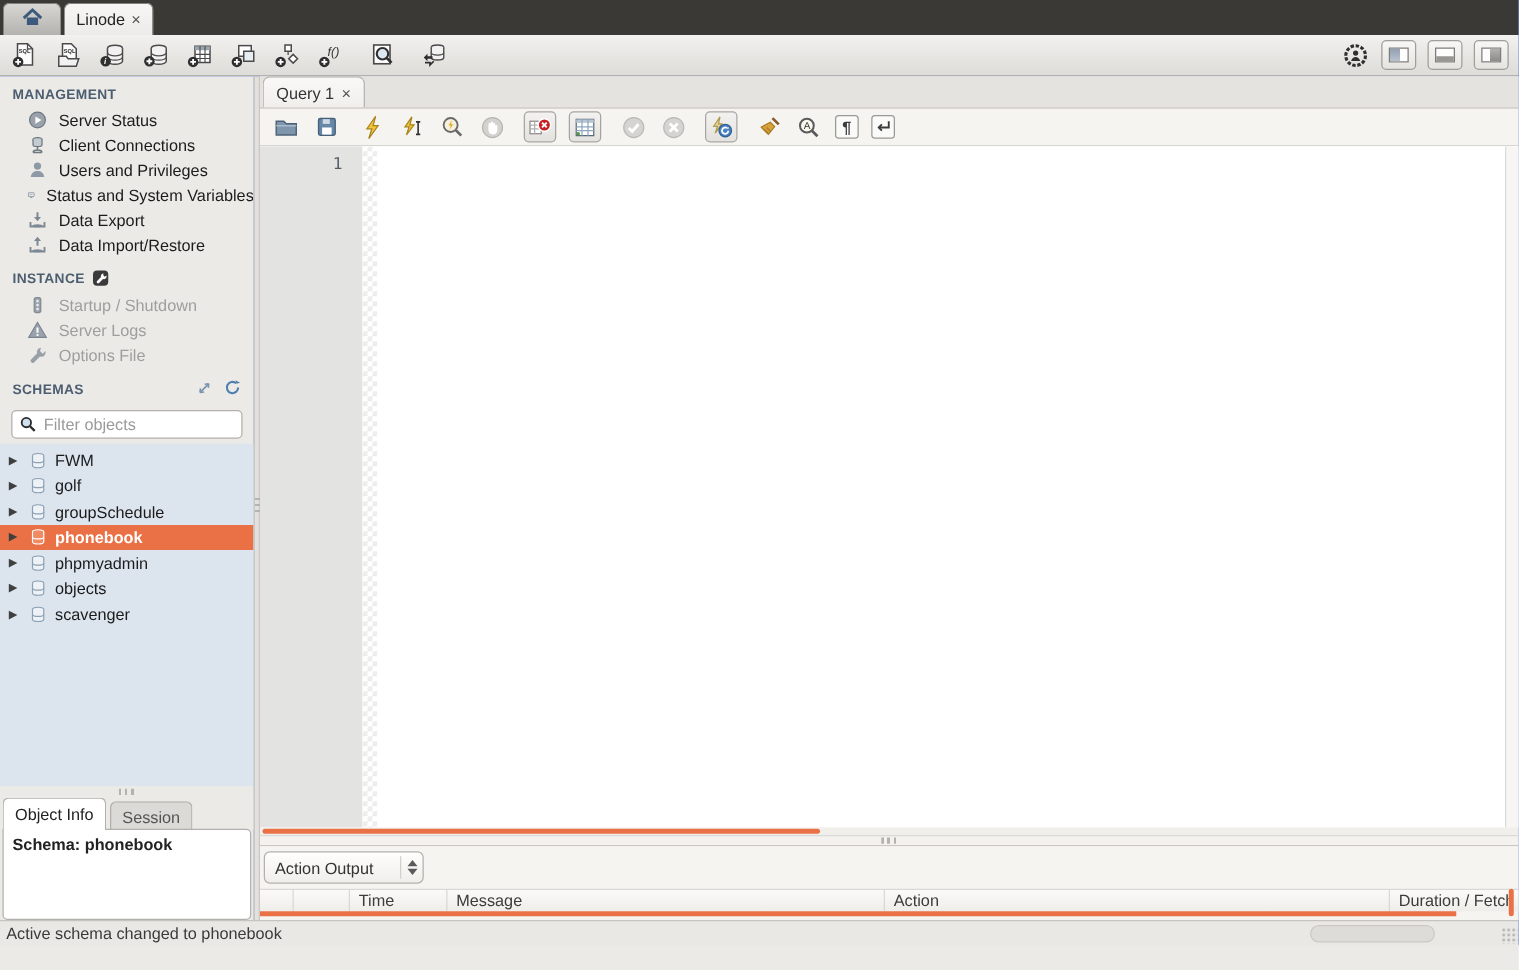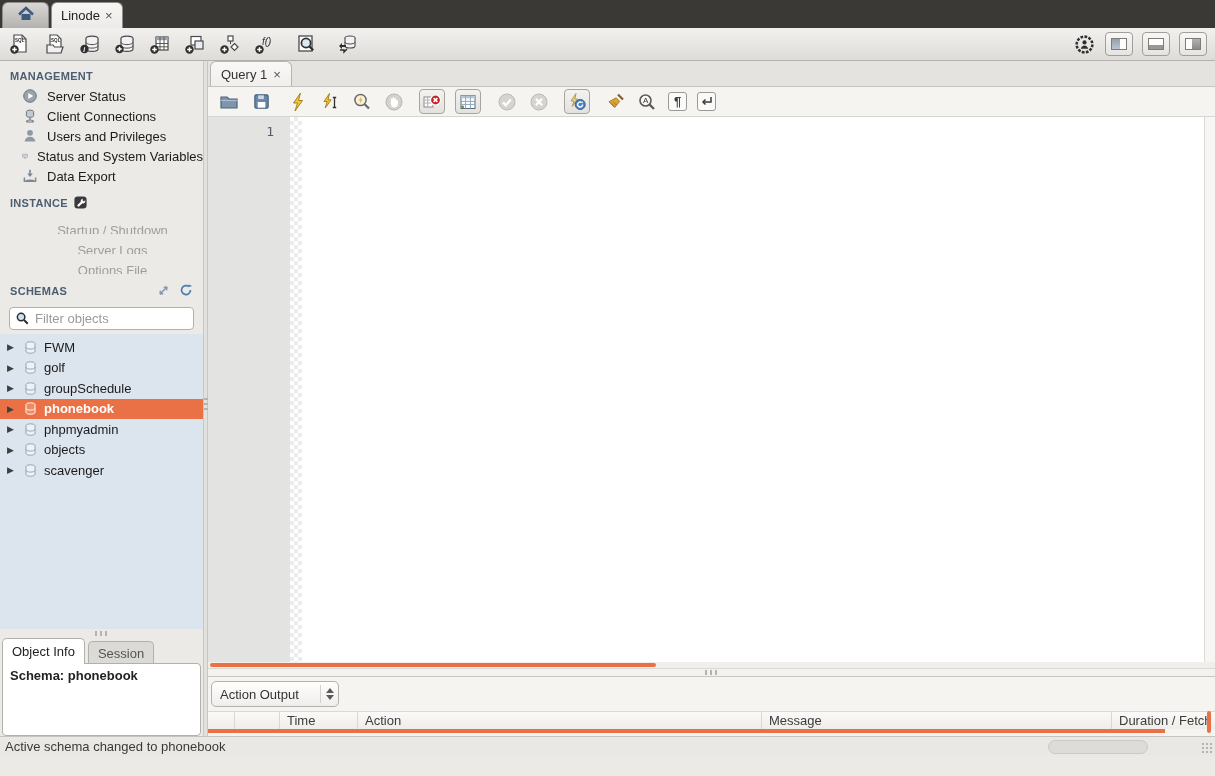--- a/index.html
+++ b/index.html
@@ -30,21 +30,21 @@
   .shade-bottom{ position:absolute; left:0; right:0; bottom:0; height:4px; background:#999792; }
   .shade-right { position:absolute; right:0; top:0; bottom:0; width:8px; background:linear-gradient(#b3b1ae,#8d8b88); }
 
   
   .sidebar { position:absolute; left:0; top:61px; width:203px; bottom:20px; background:#ebeae7;
     display:flex; flex-direction:column; overflow:hidden; }
   .section-title { font-size:11px; font-weight:bold; color:#4c5e70; letter-spacing:.3px;
     margin:9px 0 4px 10px; display:flex; align-items:center; gap:5px; white-space:nowrap; }
   .side-item { display:flex; align-items:center; height:20px; padding-left:22px; gap:9px;
     white-space:nowrap; overflow:hidden; }
-  .side-item.disabled { color:#9e9e9e;flex-direction:column; }
+  .side-item.disabled { color:#9e9e9e; }
   .schemas-head { margin-top:9px; margin-right:10px; display:flex; align-items:center; }
   .schemas-head .spacer { flex:1; }
   .filter-box { margin:4px 9px 4px 9px; height:23px; background:#fff; border:1px solid #b2b0ac;
     border-radius:4px; display:flex; align-items:center; padding:0 5px; gap:5px; }
   .filter-box input { border:none; outline:none; background:transparent; flex:1; font:13px "Liberation Sans",sans-serif; color:#333; min-width:0; }
   .filter-box input::placeholder { color:#9a9a9a; }
   .schema-tree { flex:1; background:#dce4ee; overflow:hidden; padding-top:3px; }
   .tree-row { display:flex; align-items:center; height:20.5px; padding-left:7px; gap:6px; white-space:nowrap; }
   .tree-row .expander { width:10px; color:#3f3f3f; font-size:9px; flex:none; }
   .tree-row.selected { background:#e97145; color:#fff; font-weight:bold; }
@@ -286,20 +286,29 @@
     </div>
     <div class="side-item">
       <svg width="16" height="16" viewBox="0 0 16 16">
           <path d="M8 1.8v5.4" stroke="#7d8894" stroke-width="1.6"></path>
           <path d="M5.2 5.6 8 9l2.8-3.4z" fill="#7d8894"></path>
           <path d="M2.4 9.6v3.6h11.2V9.6" fill="none" stroke="#7d8894" stroke-width="1.5"></path>
           <ellipse cx="8" cy="12.6" rx="4" ry="1.2" fill="#7d8894"></ellipse>
         </svg>
       <span>Data Export</span>
     </div>
+    <div class="side-item">
+      <svg width="16" height="16" viewBox="0 0 16 16">
+          <path d="M8 8.6V3.4" stroke="#7d8894" stroke-width="1.6"></path>
+          <path d="M5.2 4.8 8 1.4l2.8 3.4z" fill="#7d8894"></path>
+          <path d="M2.4 9.6v3.6h11.2V9.6" fill="none" stroke="#7d8894" stroke-width="1.5"></path>
+          <ellipse cx="8" cy="12.6" rx="4" ry="1.2" fill="#7d8894"></ellipse>
+        </svg>
+      <span>Data Import/Restore</span>
+    </div>
 
     <div class="section-title">
       <span>INSTANCE</span>
       <svg width="15" height="15" viewBox="0 0 16 16">
           <rect x="1.5" y="1.5" width="13" height="13" rx="3.5" fill="#3a3a3a"></rect>
           <path d="M10.6 4a2.4 2.4 0 0 0-2.3 3.1L5 10.4a1.2 1.2 0 1 0 1.7 1.7l3.3-3.3A2.4 2.4 0 0 0 13 5.7l-1.5 1.1-1.4-1.4z" fill="#fff"></path>
         </svg>
     </div>
     <div class="side-item disabled">
       <svg width="16" height="16" viewBox="0 0 16 16">
@@ -565,22 +574,22 @@
           <span class="spinner">
             <i class="spin-up"></i>
               <i class="spin-dn"></i>
           </span>
         </div>
       </div>
       <div class="out-header">
         <div class="oh-cell" style="width:27px;"><span></span></div>
         <div class="oh-cell" style="width:45px;"><span></span></div>
         <div class="oh-cell" style="width:78px;"><span>Time</span></div>
+        <div class="oh-cell" style="width:350px;"><span>Message</span></div>
         <div class="oh-cell" style="width:404px;"><span>Action</span></div>
-        <div class="oh-cell" style="width:350px;"><span>Message</span></div>
         <div class="oh-cell" style="width:95px; border-right:none;"><span>Duration / Fetch</span></div>
       </div>
       <div class="orange-row"></div>
       <div class="out-vscroll"></div>
     </div>
   </div>
 
   <div class="statusbar">
     <span>Active schema changed to phonebook</span>
     <span class="status-pill"></span>

